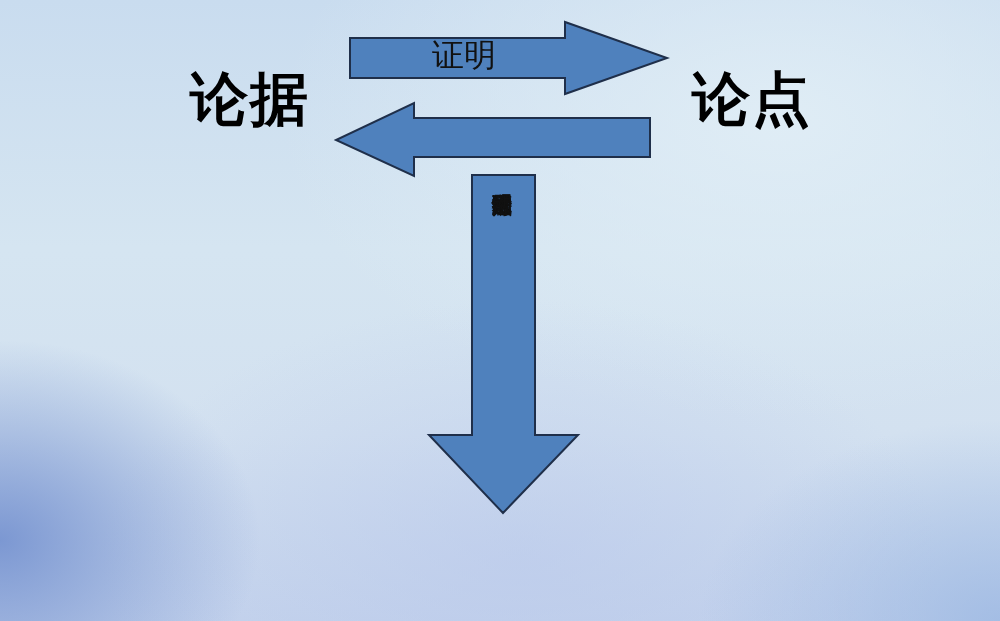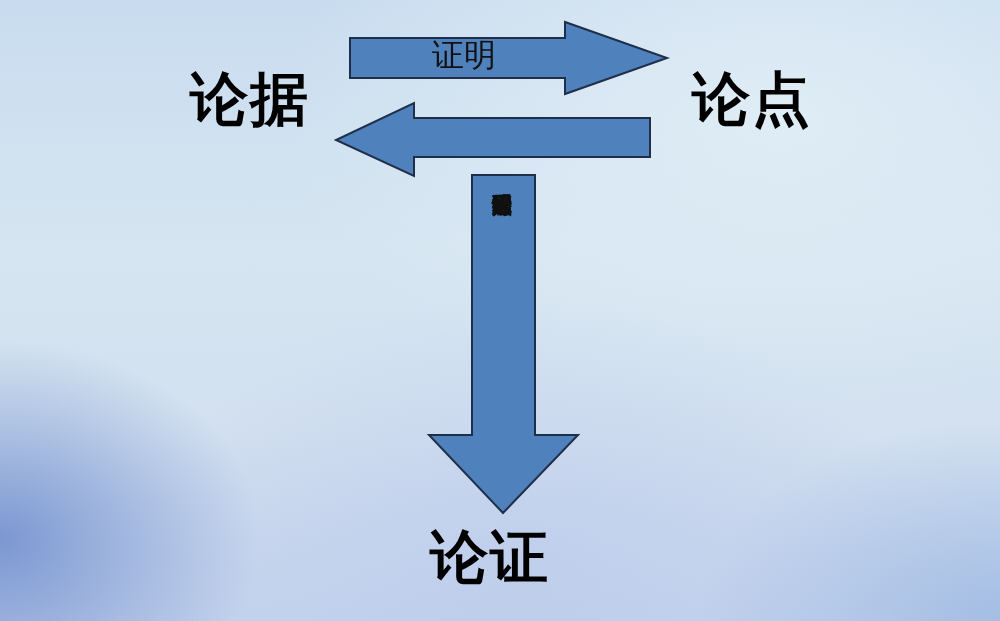--- a/index.html
+++ b/index.html
@@ -40,17 +40,16 @@
 
     <polygon points="350,38 565,38 565,22 667,58 565,94 565,78 350,78" fill="#4f81bd" stroke="#1f2f4a" stroke-width="2"></polygon>
 
     <polygon points="650,118 650,157 414,157 414,176 336,140 414,103 414,118" fill="#4f81bd" stroke="#1f2f4a" stroke-width="2"></polygon>
 
     <polygon points="472,175 535,175 535,435 578,435 503,513 429,435 472,435" fill="#4f81bd" stroke="#1f2f4a" stroke-width="2"></polygon>
   </svg>
 
   <div class="label big" style="left:692px; top:70px;">论点</div>
   <div class="label big" style="left:190px; top:70px;">论据</div>
-  <div class="label big" style="left:430px; top:528px;">论证</div>
 
   <div class="arrow-text" style="left:432px; top:42px;">证明</div>
   <div class="vtext">运用论据证明论点的过程和方法</div>
 </div>
 
 </body></html>

